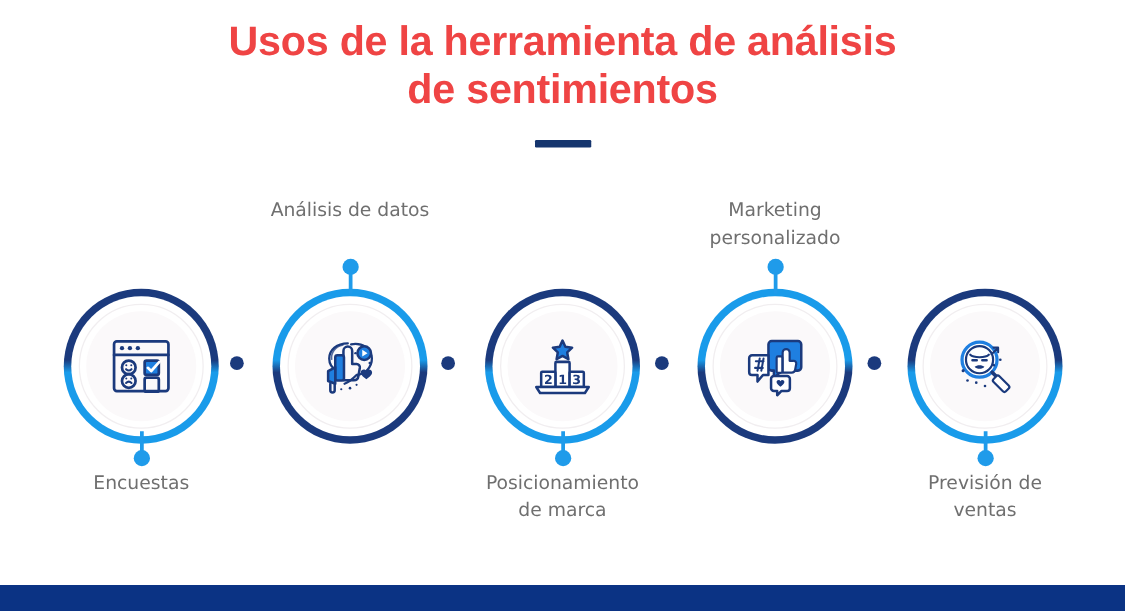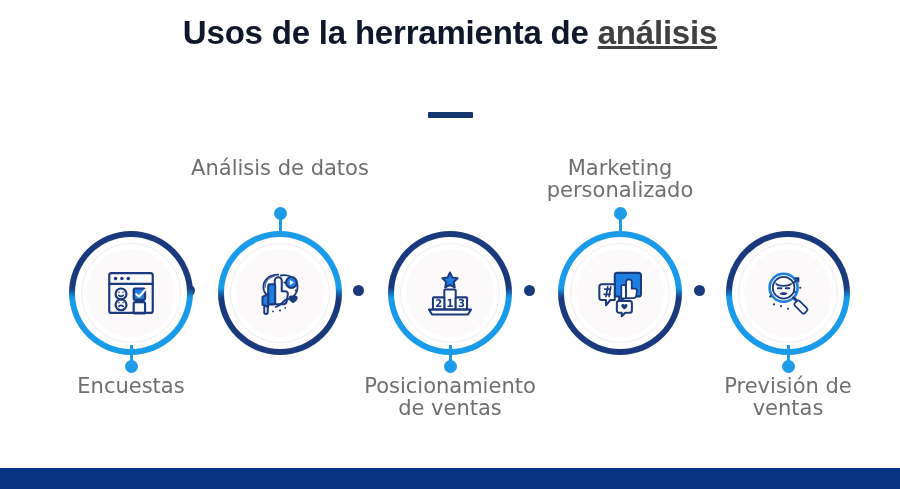--- a/index.html
+++ b/index.html
@@ -32,22 +32,22 @@
     width: 900px;
     text-align: center;
   }
   .title-line {
     font-size: 33px;
     font-weight: bold;
     line-height: 38px;
     letter-spacing: -0.2px;
     white-space: nowrap;
   }
-  .t-navy { color: #0f172a; }
-  .t-amber { color: #404040; text-decoration: underline; }
+  .t-navy { color: #ef4444; }
+  .t-amber { color: #ef4444; }
 
   #title-divider {
     position: absolute;
     left: 428px;
     top: 112px;
     width: 45px;
     height: 6px;
     background: #15356e;
     border-radius: 1px;
   }
@@ -150,21 +150,21 @@
   .stem-dot-down { top: 360px; }
   .stem-dot-up   { top: 207px; }
 
   
   .node-label {
     position: absolute;
     left: -25px;
     width: 210px;
     text-align: center;
     color: #6f6f6f;
-    font-size: 21px;
+    font-size: 15px;
     line-height: 22px;
     font-family: "DejaVu Sans", sans-serif;
   }
   .label-below { top: 375px; }
   .label-above { top: 157px; }
 
   
   .connector-dot {
     position: absolute;
     top: 285px;
@@ -184,31 +184,32 @@
     background: #0b3384;
   }
 </style>
 </head>
 <body>
 
 <div id="infographic">
 
   <div id="title-block">
     <div class="title-line"><span class="t-navy">Usos de la herramienta de </span><span class="t-amber">análisis</span></div>
+    <div class="title-line t-amber">de sentimientos</div>
   </div>
   <div id="title-divider"></div>
 
   <div id="timeline">
 
     <div class="connector-dot" style="left:184px"></div>
     <div class="connector-dot" style="left:353px"></div>
     <div class="connector-dot" style="left:524px"></div>
     <div class="connector-dot" style="left:694px"></div>
 
-    <div class="node" style="left:51px">
+    <div class="node" style="left:33px">
       <div class="ring-wrap">
         <div class="ring-outer ring-down"></div>
         <div class="ring-inner-hairline"></div>
         <div class="ring-disc"></div>
         <div class="icon-slot">
           <svg viewBox="0 0 64 64" width="58" height="58" fill="none" stroke="#1b3a7d" stroke-width="2.4" stroke-linecap="round" stroke-linejoin="round">
             <rect x="8" y="10" width="48" height="44" rx="2.5"></rect>
             <line x1="8" y1="22" x2="56" y2="22"></line>
             <circle cx="15" cy="16" r="1.9" fill="#1b3a7d" stroke="none"></circle>
             <circle cx="22" cy="16" r="1.9" fill="#1b3a7d" stroke="none"></circle>
@@ -281,21 +282,21 @@
             <text x="32" y="48.4" font-family="DejaVu Sans, sans-serif" font-size="11.5" font-weight="bold" fill="#1b3a7d" stroke="none" text-anchor="middle">1</text>
             <text x="45" y="48.4" font-family="DejaVu Sans, sans-serif" font-size="11.5" font-weight="bold" fill="#1b3a7d" stroke="none" text-anchor="middle">3</text>
             <path d="M8 51 L56 51 L52.5 56.5 L11.5 56.5 Z" fill="#ffffff" stroke="#1b3a7d"></path>
           </svg>
         </div>
       </div>
       <div class="stem stem-down"></div>
       <div class="stem-dot stem-dot-down"></div>
       <div class="node-label label-below">
         <div>Posicionamiento</div>
-        <div>de ventas</div>
+        <div>de marca</div>
       </div>
     </div>
 
     <div class="node" style="left:708px">
       <div class="ring-wrap">
         <div class="ring-outer ring-down"></div>
         <div class="ring-inner-hairline"></div>
         <div class="ring-disc"></div>
         <div class="icon-slot">
           <svg viewBox="0 0 64 64" width="56" height="56" fill="none" stroke="#1b3a7d" stroke-width="2.3" stroke-linecap="round" stroke-linejoin="round">

